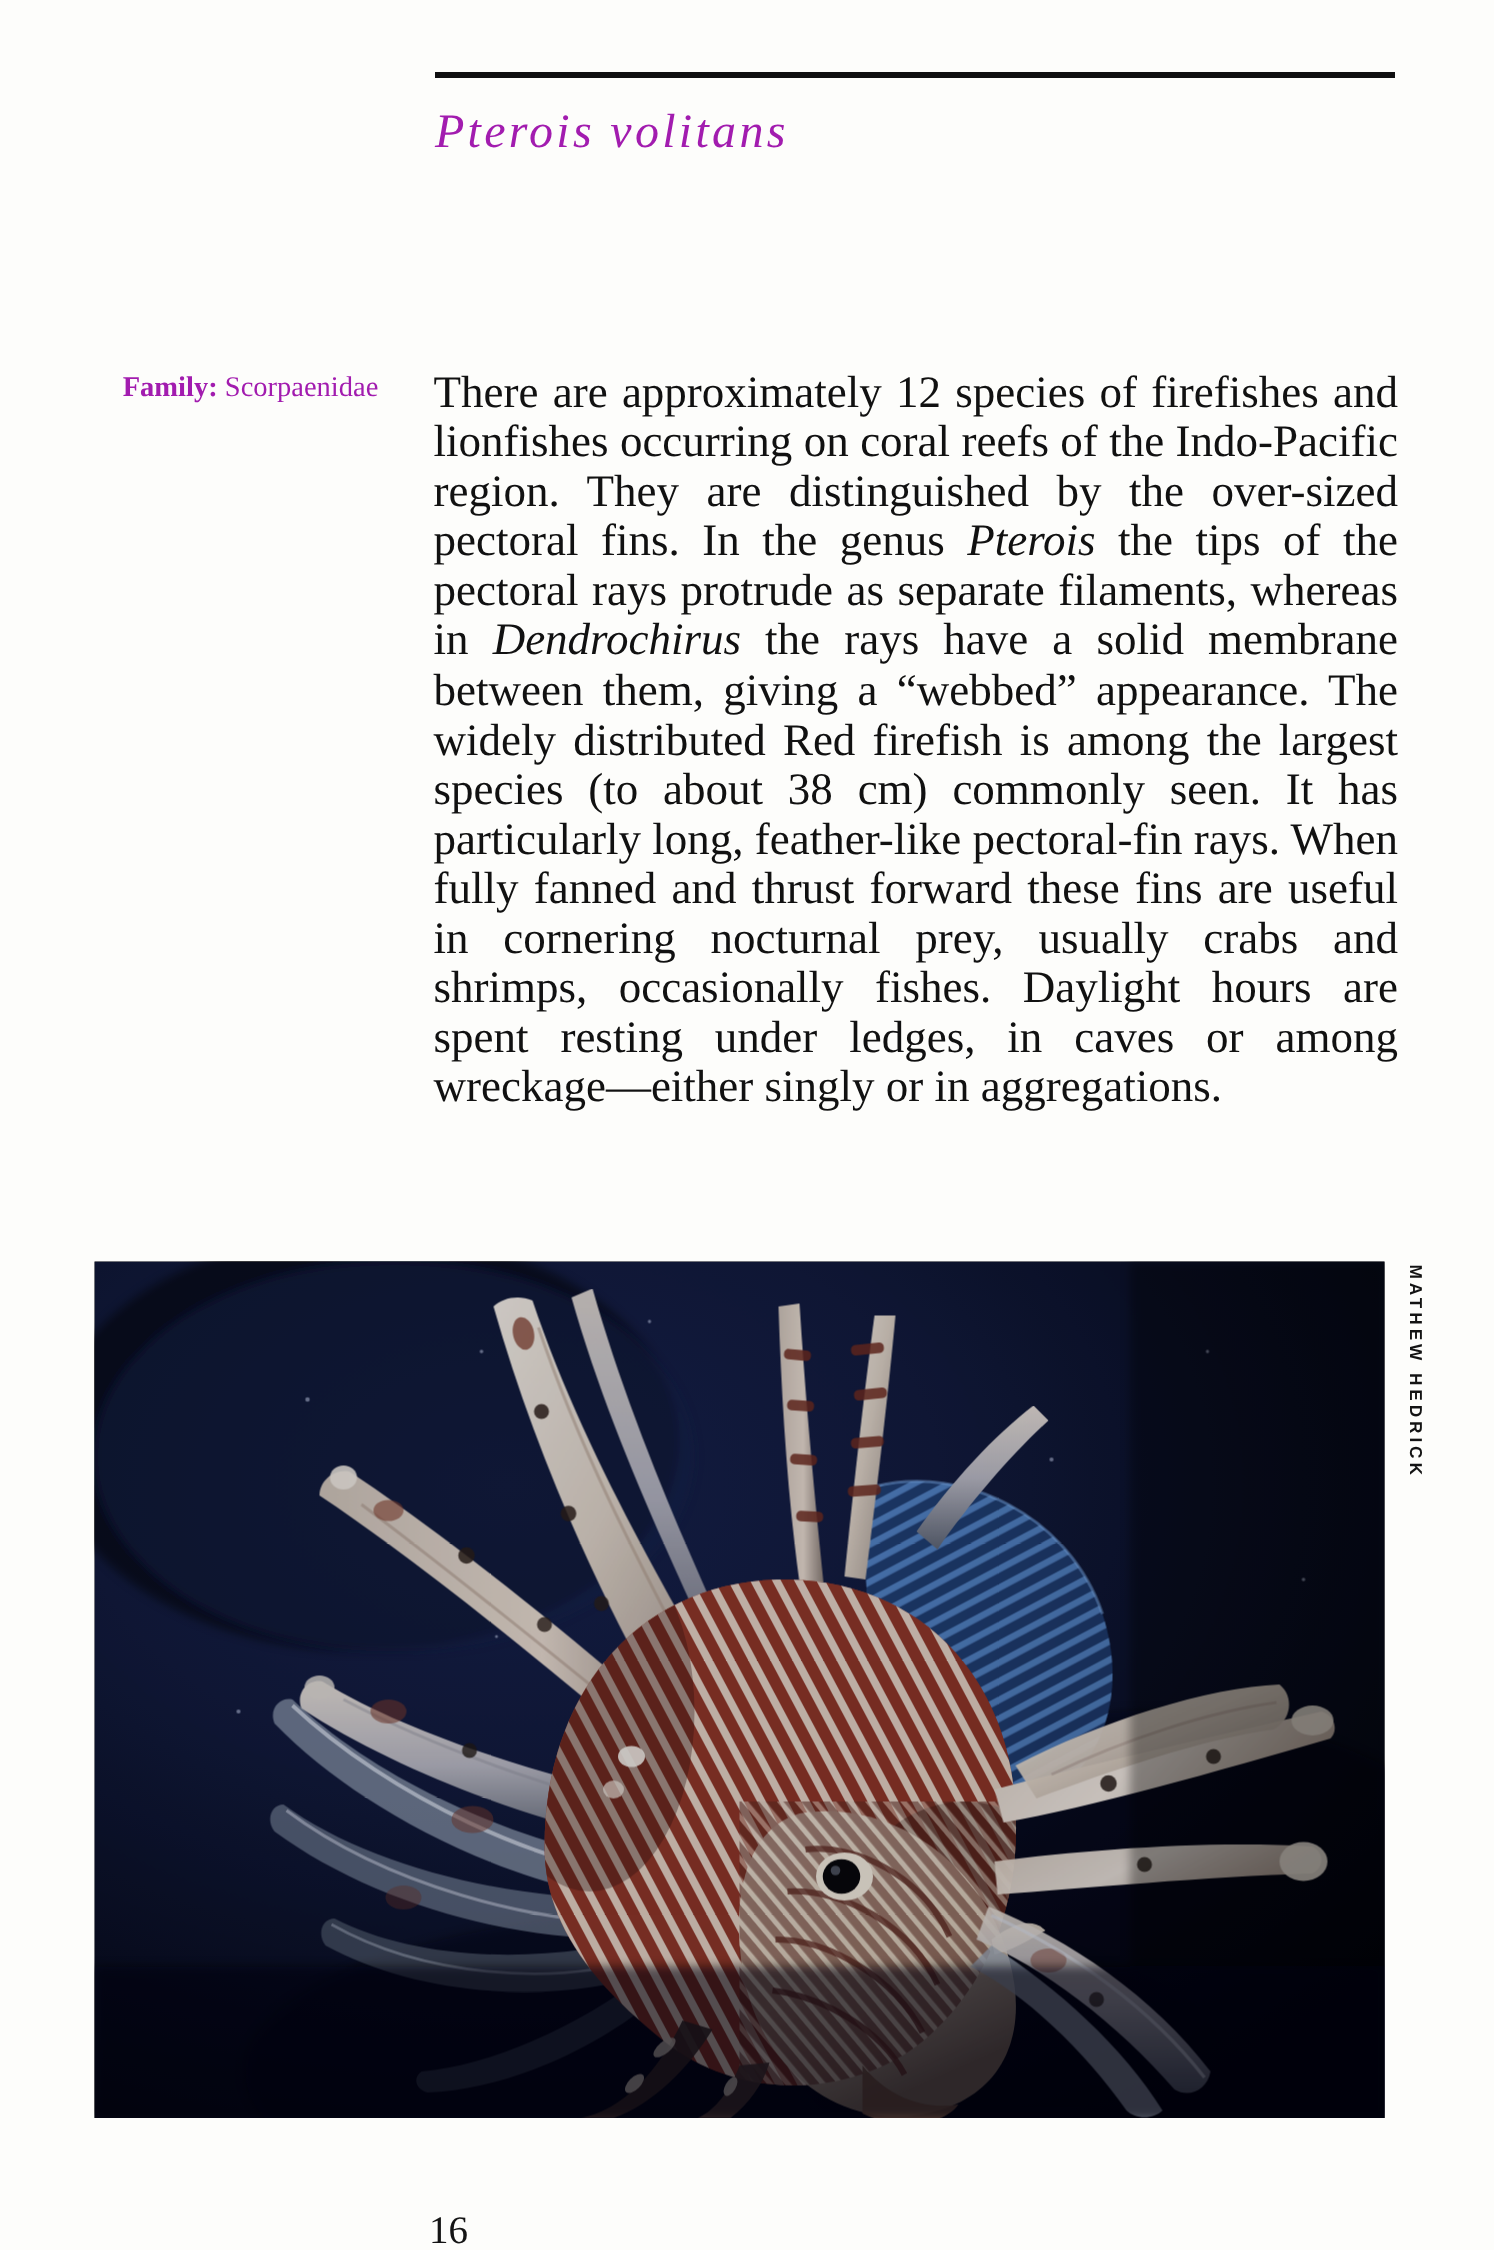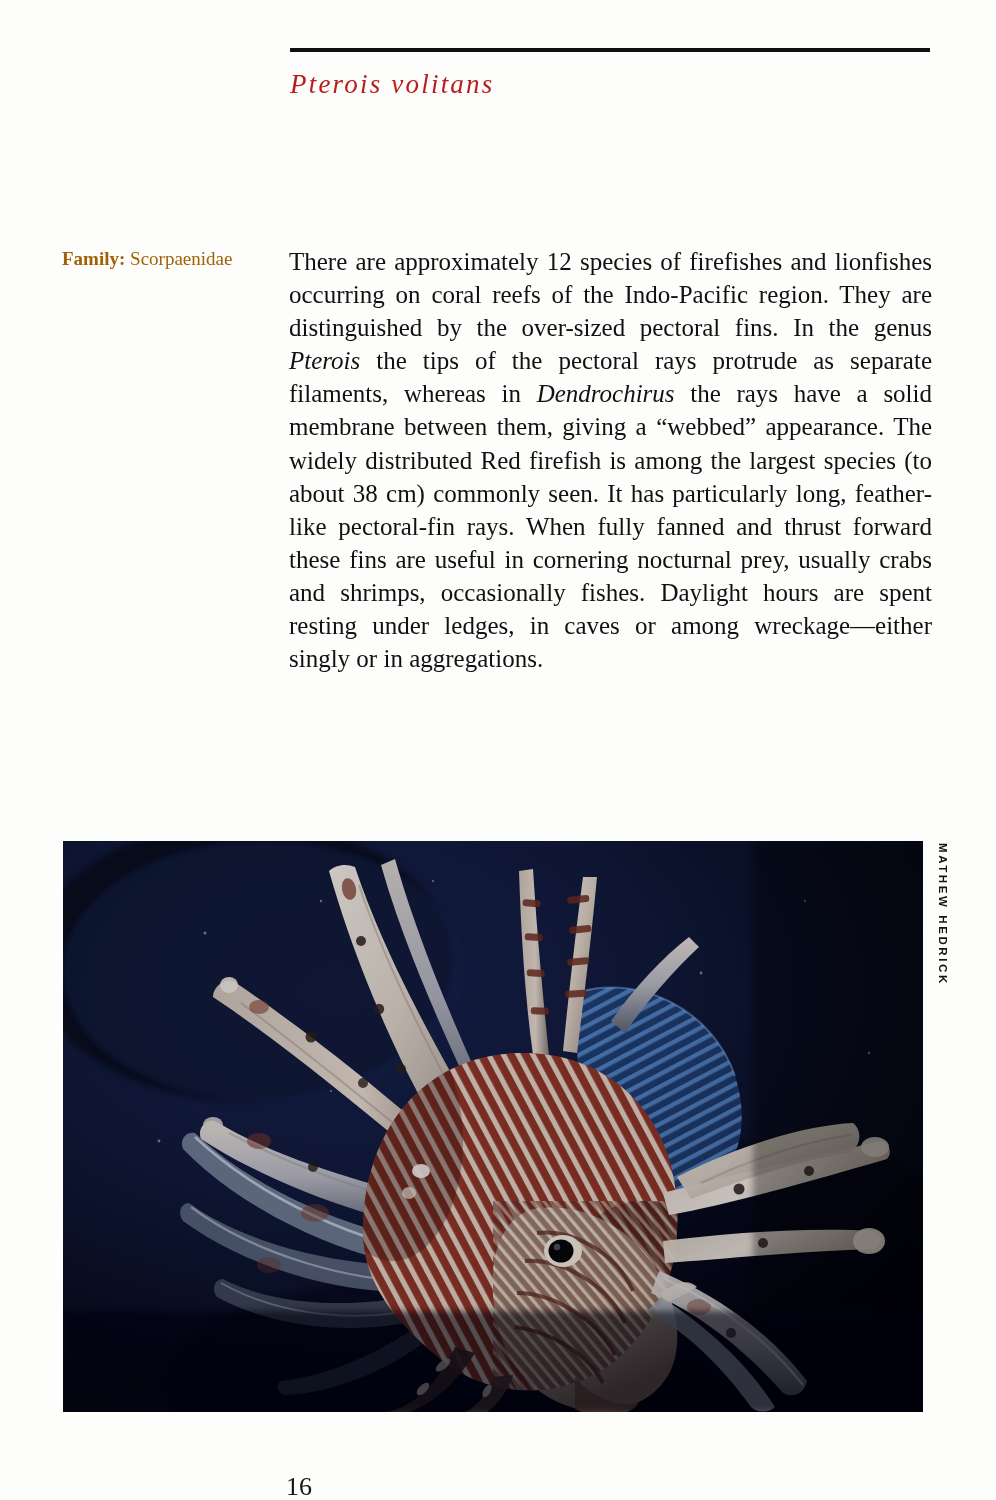--- a/index.html
+++ b/index.html
@@ -43,50 +43,50 @@
   .title-rule {
     margin-top: 14px;
     height: 4px;
     background: #101010;
     width: 100%;
   }
   .species {
     margin-top: 17px;
     font-family: "Liberation Serif", serif;
     font-style: italic;
-    font-size: 27px;
+    font-size: 32px;
     letter-spacing: 2.2px;
-    color: #b91c1c;
+    color: #a21caf;
   }
 
   
   .family {
     position: absolute;
     left: 62px;
     top: 247px;
     width: 210px;
-    text-align: left;
+    text-align: center;
     font-size: 19px;
     line-height: 1.25;
-    color: #a16207;
+    color: #a21caf;
     white-space: nowrap;
   }
   .family .lbl { font-weight: bold; }
   .family .val { font-weight: 400; }
 
   
   .body-col {
     position: absolute;
     left: 289px;
     top: 245px;
     width: 643px;
   }
   .body-col p {
     margin: 0;
-    font-size: 25px;
+    font-size: 30px;
     line-height: 33.1px;
     text-align: justify;
     text-justify: inter-word;
     color: #111;
     hyphens: manual;
   }
   .body-col p.indent { text-indent: 26px; }
   .body-col p i { font-style: italic; }
 
   

